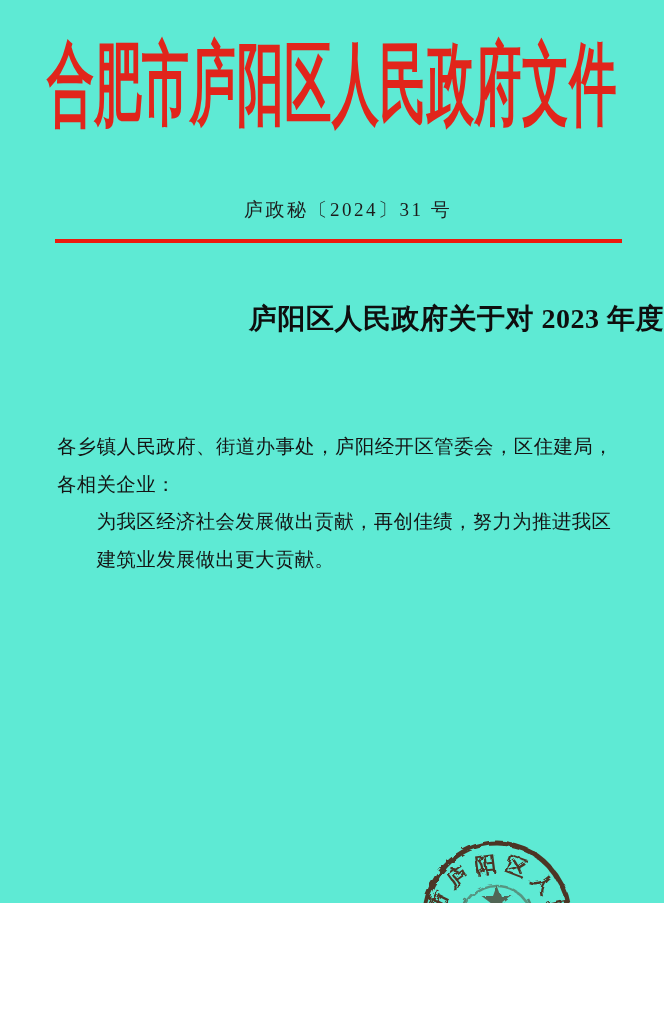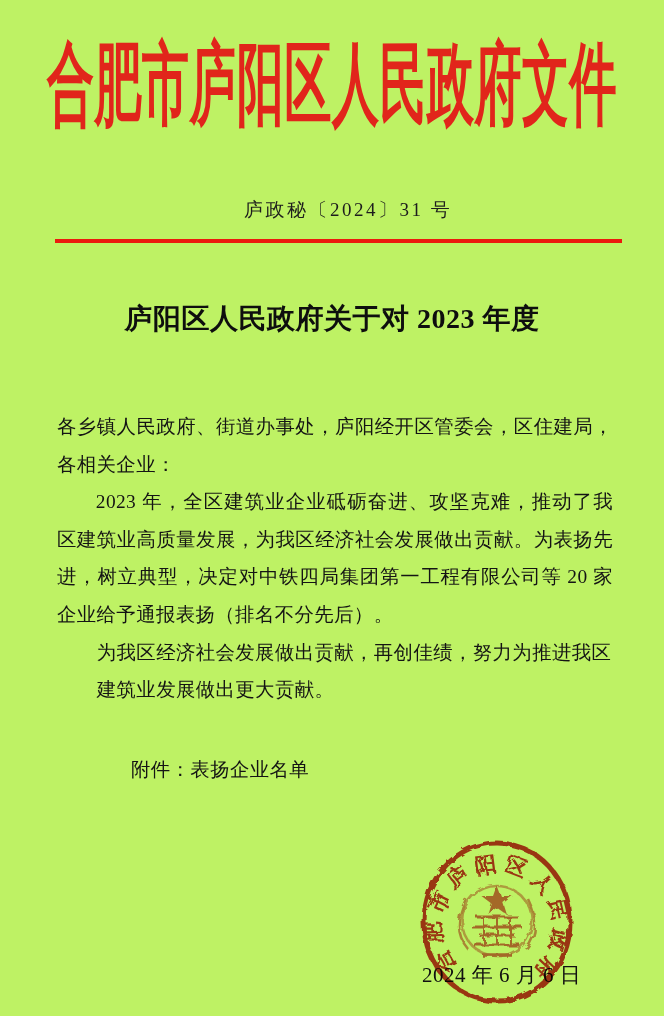--- a/index.html
+++ b/index.html
@@ -1,19 +1,19 @@
 <!DOCTYPE html>
 <html style="--header_red: #e1251b; --divider_red: #ec1a0e; --seal_red: #cb2a1c;"><head>
 <meta charset="utf-8">
 <style>
   html,body { margin:0; padding:0; background:#ffffff; }
   .page {
     position:relative;
-    width:664px; height:1016px;
-    background:#bef264;
+    width:664px; height:903px;
+    background:#5eead4;
     overflow:hidden;
     font-family:"Liberation Serif","DejaVu Serif",serif;
     color:#161616;
   }
 
   
   .org-title-wrap {
     position:absolute; top:36px; left:0; width:100%; height:96px;
     text-align:center;
   }
@@ -35,28 +35,28 @@
   
   .red-divider {
     position:absolute; top:239px; left:55px;
     width:567px; height:4px;
     background:var(--divider_red);
   }
 
   
   .doc-title {
     position:absolute; top:299px; left:0; width:100%;
-    text-align:center;
+    text-align:right;
     font-size:28px; font-weight:bold; line-height:39px;
     letter-spacing:0.5px; color:#0e0e0e;
   }
 
   
   .body-text {
-    position:absolute; top:408px; left:57px; width:556px;
+    position:absolute; top:428px; left:57px; width:556px;
     font-size:19.4px; line-height:37.6px; letter-spacing:0.4px;
     text-align:justify; color:#141414;
   }
   .para-indent  { text-indent:2em; }
   .para-shifted { margin-left:2.05em; text-align:left; }
   .attachment   { margin-top:42px; padding-left:74px; }
 
   
   .seal {
     position:absolute; left:416px; top:837px;
@@ -84,23 +84,21 @@
   <div class="doc-number">庐政秘〔2024〕31 号</div>
 
   <div class="red-divider"></div>
 
   <div class="doc-title">
     <div>庐阳区人民政府关于对 2023 年度</div>
   </div>
 
   <div class="body-text">
     <div class="salutation">各乡镇人民政府、街道办事处，庐阳经开区管委会，区住建局，各相关企业：</div>
-    <div class="para-indent">2023 年，全区建筑业企业砥砺奋进、攻坚克难，推动了我区建筑业高质量发展，为我区经济社会发展做出贡献。为表扬先进，树立典型，决定对中铁四局集团第一工程有限公司等 20 家企业给予通报表扬（排名不分先后）。</div>
     <div class="para-shifted">为我区经济社会发展做出贡献，再创佳绩，努力为推进我区建筑业发展做出更大贡献。</div>
-    <div class="attachment">附件：表扬企业名单</div>
   </div>
 
   <div class="date">2024 年 6 月 6 日</div>
 
   <svg class="seal" viewBox="0 0 162 172">
     <defs>
       <filter id="stampRough" x="-15%" y="-15%" width="130%" height="130%">
         <feTurbulence type="fractalNoise" baseFrequency="0.12" numOctaves="2" seed="7" result="noise"></feTurbulence>
         <feDisplacementMap in="SourceGraphic" in2="noise" scale="5"></feDisplacementMap>
       </filter>

